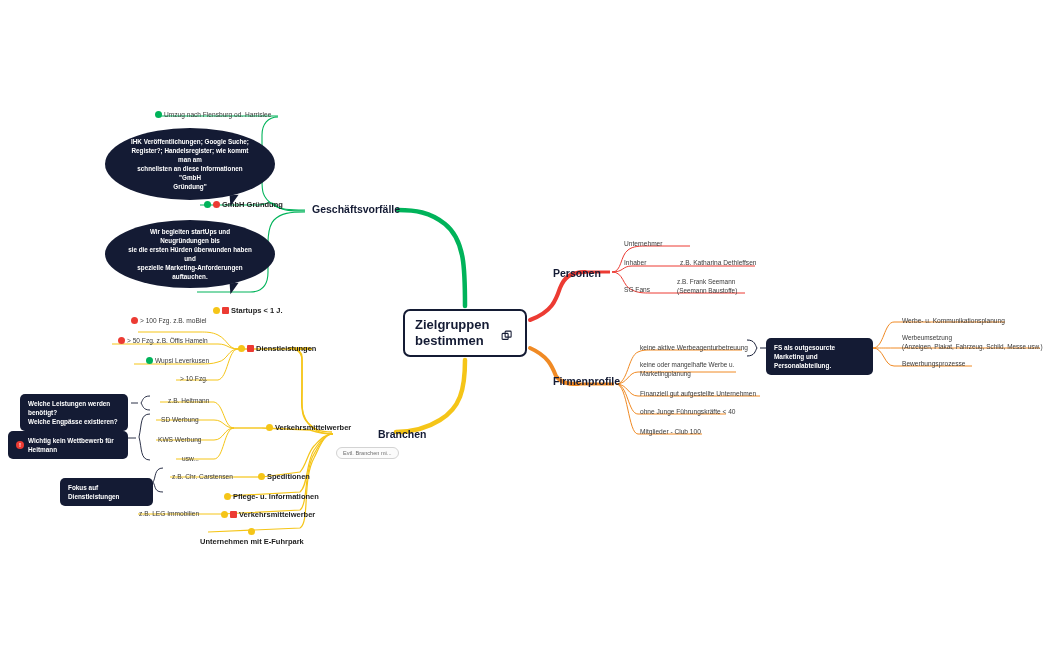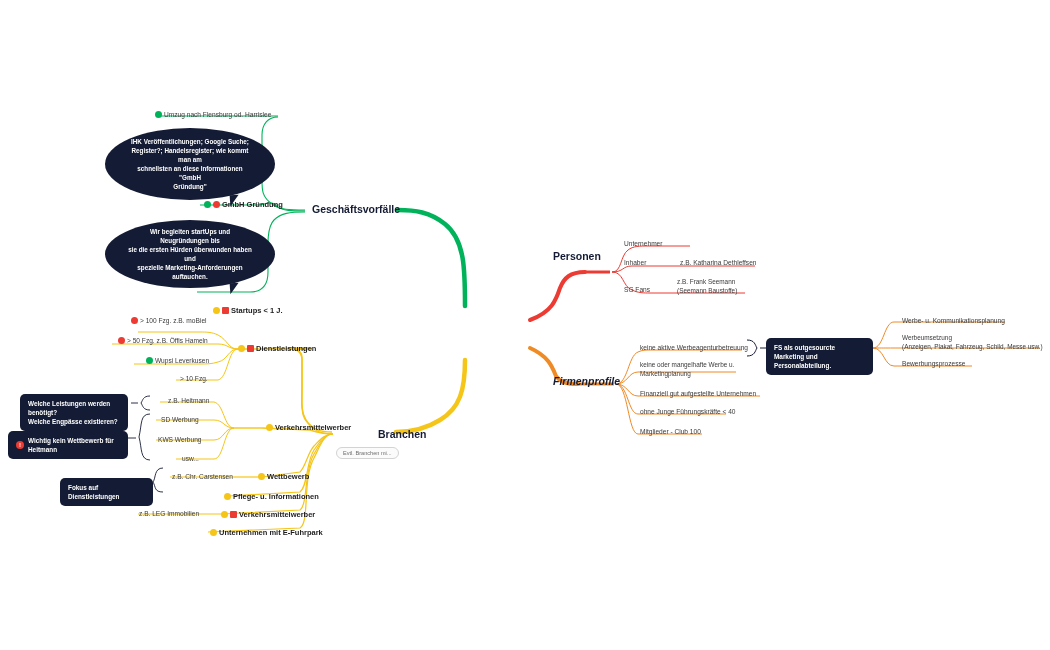--- a/index.html
+++ b/index.html
@@ -229,20 +229,28 @@
     <path d="M150,480 L144,480" stroke="#141b34" stroke-width="0.9" fill="none"></path>
 
     <path d="M333,434 C324,434 320,442 314,450 C306,462 308,486 300,492 L228,496" stroke="#f5c518" stroke-width="1.2" fill="none"></path>
 
     <path d="M333,434 C324,434 320,444 314,454 C304,470 308,504 300,510 L222,514" stroke="#f5c518" stroke-width="1.2" fill="none"></path>
     <path d="M222,514 L138,514" stroke="#f5c518" stroke-width="1" fill="none"></path>
 
     <path d="M333,434 C324,434 320,446 314,458 C302,480 310,522 300,528 L208,532" stroke="#f5c518" stroke-width="1.2" fill="none"></path>
   </svg>
 
+  <div class="central">
+    <div class="central-text">Zielgruppen
+bestimmen</div>
+    <svg class="central-icon" viewBox="0 0 16 16" fill="none" stroke="#141b34" stroke-width="1.4">
+      <rect x="1.5" y="4.5" width="8" height="8" rx="1"></rect>
+      <rect x="5.5" y="1.5" width="8" height="8" rx="1"></rect>
+    </svg>
+  </div>
 
   <div class="node main-label" style="left:312px; top:203px;">
     <span>Geschäftsvorfälle</span>
   </div>
 
   <div class="node" style="left:155px; top:111px;">
     <span class="badge green"></span>
     <span class="sub-plain">Umzug nach Flensburg od. Harrislee</span>
   </div>
 
@@ -267,21 +275,21 @@
   </div>
 
   <div class="bubble" style="left:105px; top:220px; width:170px; height:68px;">
     <div class="btxt">Wir begleiten startUps und Neugründungen bis
 sie die ersten Hürden überwunden haben und
 spezielle Marketing-Anforderungen
 auftauchen.</div>
     <div class="tail"></div>
   </div>
 
-  <div class="node main-label" style="left:553px; top:250px;">
+  <div class="node main-label" style="left:553px; top:267px;">
     <span>Personen</span>
   </div>
 
   <div class="node" style="left:624px; top:240px;">
     <span class="sub-plain">Unternehmer</span>
   </div>
 
   <div class="node" style="left:624px; top:259px;">
     <span class="sub-plain">Inhaber</span>
   </div>
@@ -290,21 +298,21 @@
   </div>
 
   <div class="node" style="left:624px; top:286px;">
     <span class="sub-plain">SG Fans</span>
   </div>
   <div class="node" style="left:677px; top:277px;">
     <span class="sub-plain2">z.B. Frank Seemann
 (Seemann Baustoffe)</span>
   </div>
 
-  <div class="node main-label" style="left:553px; top:375px;font-style:italic;">
+  <div class="node main-label" style="left:553px; top:375px;">
     <span>Firmenprofile</span>
   </div>
 
   <div class="node" style="left:640px; top:344px;">
     <span class="sub-plain">keine aktive Werbeagenturbetreuung</span>
   </div>
 
   <div class="node" style="left:640px; top:360px;">
     <span class="sub-plain2">keine oder mangelhafte Werbe u.
 Marketingplanung</span>
@@ -399,21 +407,21 @@
 Welche Engpässe existieren?</div>
   </div>
 
   <div class="darkbox" style="left:8px; top:431px; width:120px;">
     <span class="badge-ex">!</span>
     <div class="dtxt">Wichtig kein Wettbewerb für Heitmann</div>
   </div>
 
   <div class="node" style="left:258px; top:472px;">
     <span class="badge yellow"></span>
-    <span class="sub-bold">Wettbewerb</span>
+    <span class="sub-bold">Speditionen</span>
   </div>
 
   <div class="node" style="left:172px; top:473px;">
     <span class="sub-plain">z.B. Chr. Carstensen</span>
   </div>
 
   <div class="darkbox" style="left:60px; top:478px; width:93px;">
     <div class="dtxt">Fokus auf Dienstleistungen</div>
   </div>
 
@@ -425,18 +433,18 @@
   <div class="node" style="left:221px; top:510px;">
     <span class="badge yellow"></span>
     <span class="badge-d"></span>
     <span class="sub-bold">Verkehrsmittelwerber</span>
   </div>
 
   <div class="node" style="left:139px; top:510px;">
     <span class="sub-plain">z.B. LEG Immobilien</span>
   </div>
 
-  <div class="node" style="left:210px; top:528px;">
+  <div class="node" style="left:200px; top:528px;flex-direction:column;">
     <span class="badge yellow"></span>
     <span class="sub-bold">Unternehmen mit E-Fuhrpark</span>
   </div>
 
 </div>
 
 </body></html>

